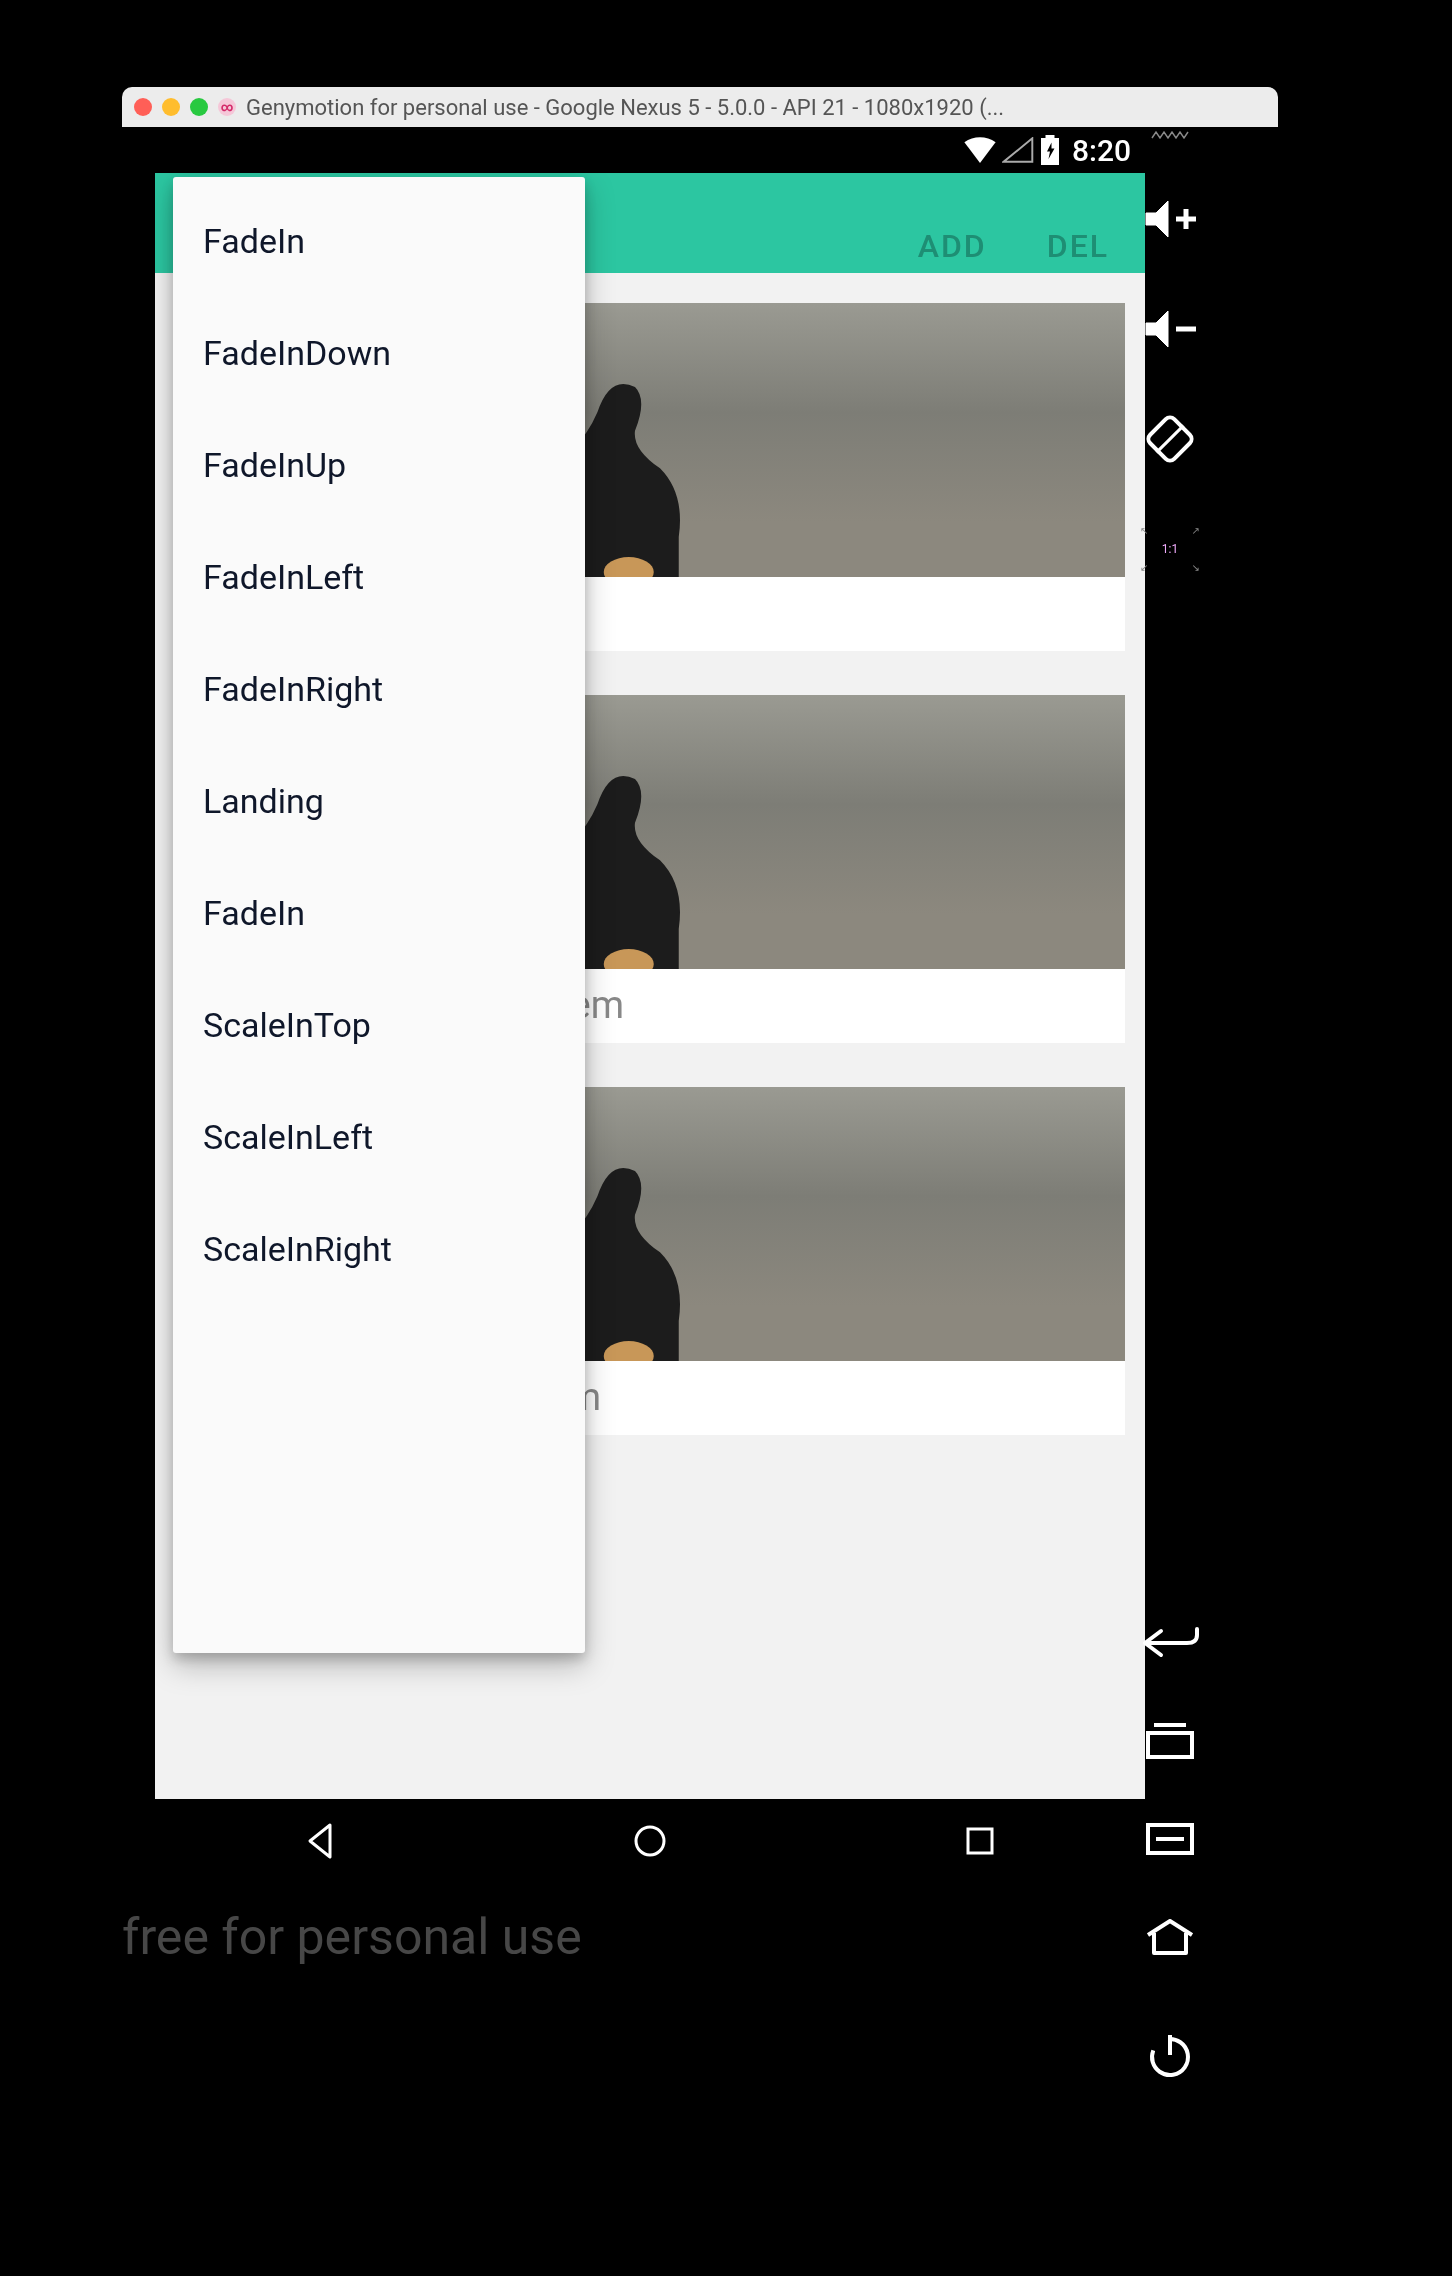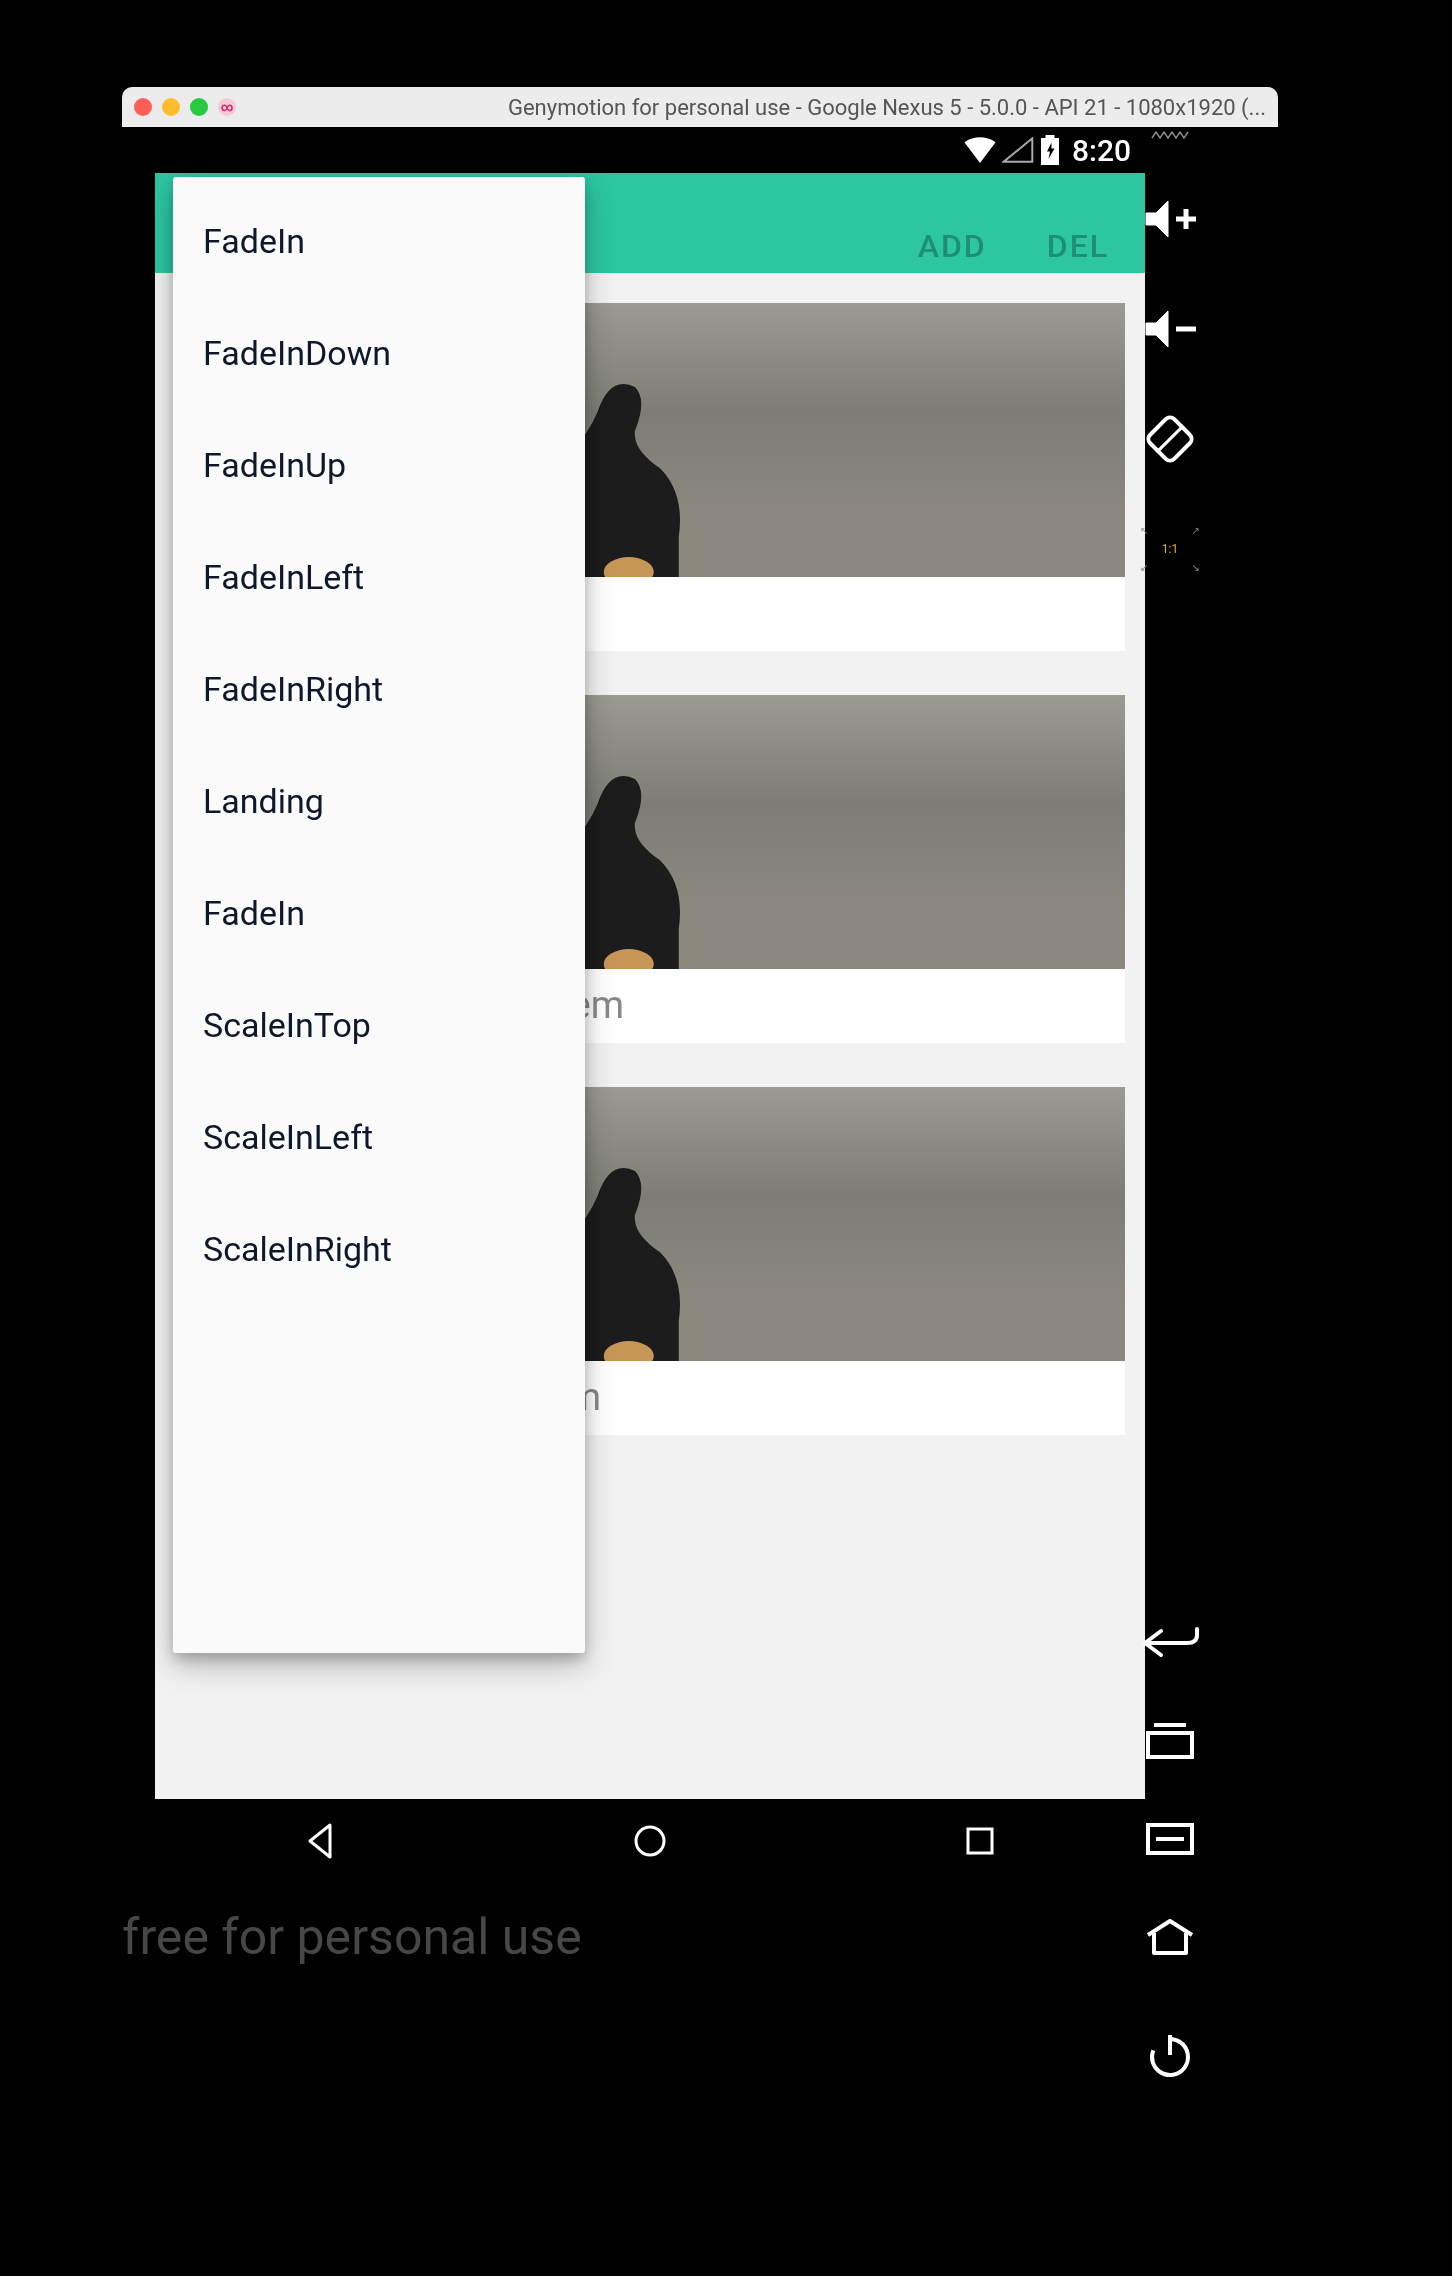--- a/index.html
+++ b/index.html
@@ -18,21 +18,21 @@
     display: flex;
     align-items: center;
     padding: 0 12px;
     gap: 10px;
   }
   .traffic-light { width: 18px; height: 18px; border-radius: 50%; display: inline-block; }
   .tl-red { background: #ff5f57; }
   .tl-yellow { background: #ffbd2e; }
   .tl-green { background: #28c940; }
   .mac-genymotion-icon { width: 18px; height: 18px; border-radius: 50%; background: #f5c7d8; font-size: 12px; display:flex; align-items:center; justify-content:center; color:#d42a6a; font-weight:bold;}
-  .mac-title { font-size: 22px; color: #555; white-space: nowrap; overflow: hidden; text-overflow: ellipsis; flex:1;text-align:right; }
+  .mac-title { font-size: 22px; color: #555; white-space: nowrap; overflow: hidden; text-overflow: ellipsis; flex:1; }
 
   
   .device-screen {
     position: absolute;
     left: 122px;
     top: 127px;
     width: 990px;
     height: 1760px;
     background: #000;
     margin-left: 33px;
@@ -164,21 +164,21 @@
     left: 122px;
     top: 1908px;
     font-size: 50px;
     color: #474747;
   }
 
   .scale-icon {
     width:60px; height:48px; display:flex; flex-wrap:wrap; justify-content:space-between; align-content:space-between;
   }
   .scale-icon span { font-size:10px; color:#888; }
-  .scale-icon .txt { width:100%; text-align:center; font-size:12px; color:#eab308; }
+  .scale-icon .txt { width:100%; text-align:center; font-size:12px; color:#f0abfc; }
 </style>
 </head>
 <body>
 
 <div class="mac-window">
   <span class="traffic-light tl-red"></span>
   <span class="traffic-light tl-yellow"></span>
   <span class="traffic-light tl-green"></span>
   <span class="mac-genymotion-icon">∞</span>
   <span class="mac-title">Genymotion for personal use - Google Nexus 5 - 5.0.0 - API 21 - 1080x1920 (...</span>

